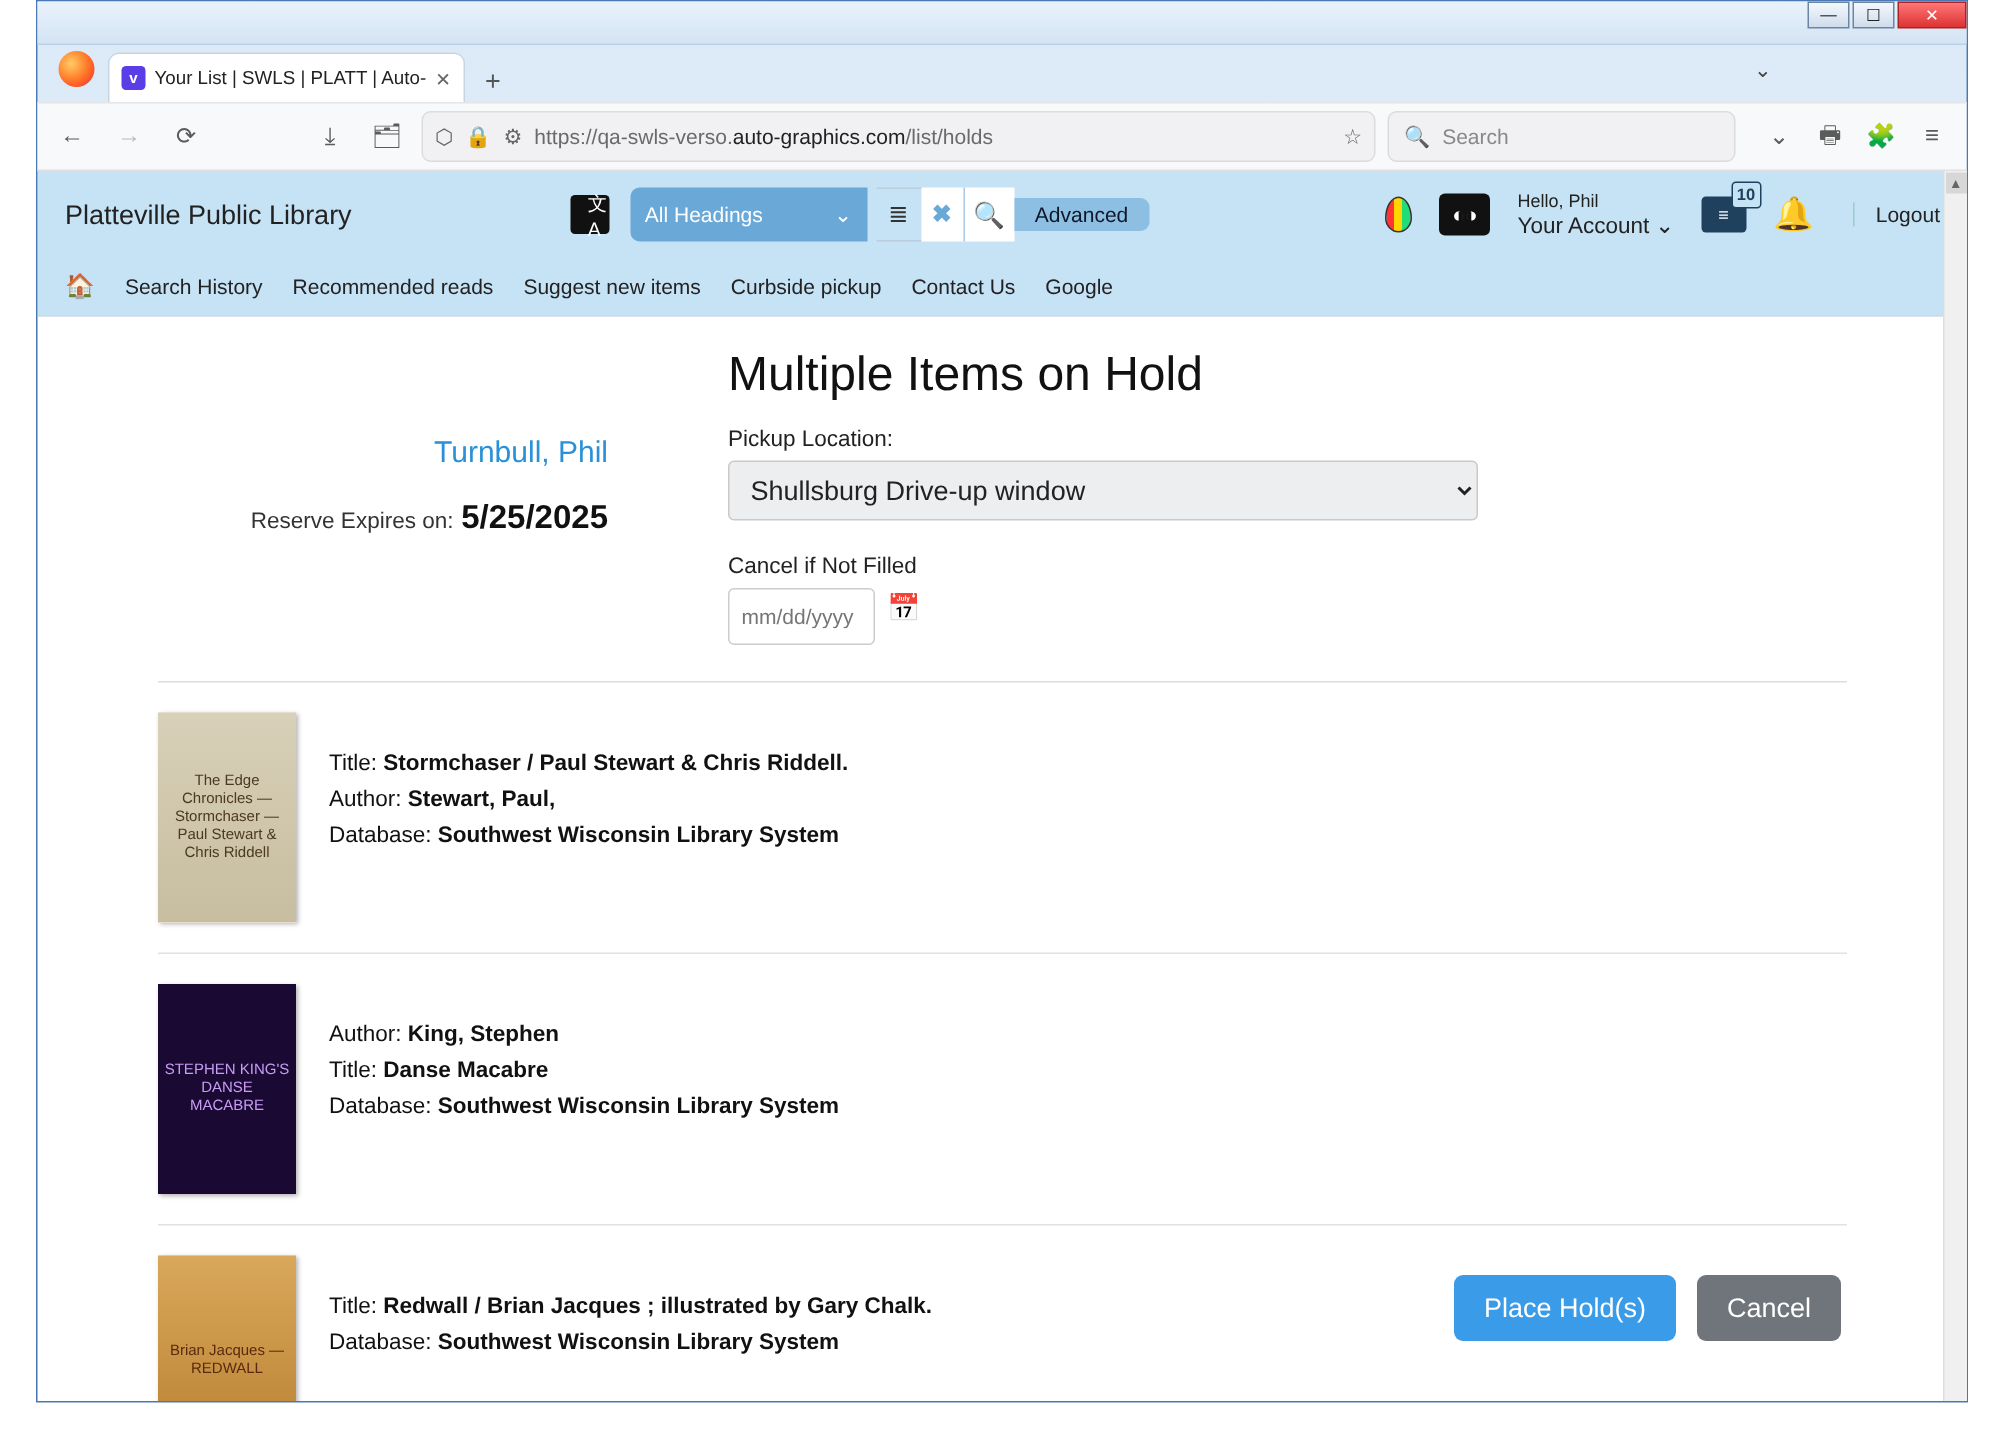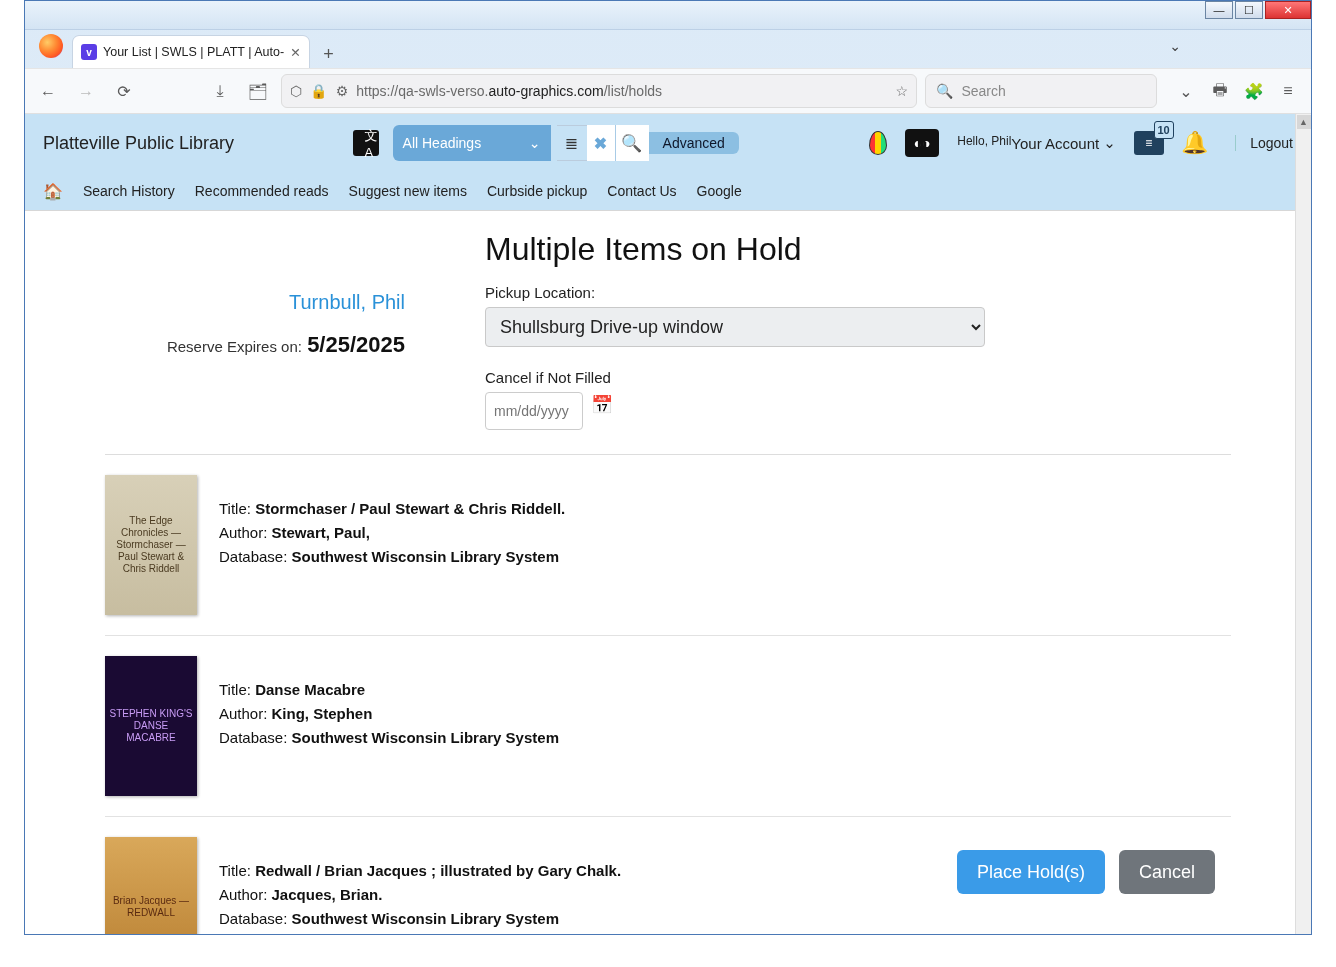--- a/index.html
+++ b/index.html
@@ -180,21 +180,21 @@
   .lib-row1 .right-icons { display:flex;align-items:center;gap:18px; margin-left:12px;}
   .balloon-icon {
     width:18px;height:24px;border-radius:50% 50% 50% 50% / 60% 60% 40% 40%;
     background:linear-gradient(90deg,#f33 0 33%,#ffd400 33% 66%,#2d7 66%);
     border:1px solid #333;
   }
   .kids-icon {
     width:34px;height:28px;background:#111;color:#fff;display:flex;align-items:center;justify-content:center;
     border-radius:4px;font-size:14px;
   }
-  .account-block { display:flex;flex-direction:row;align-items:flex-start;font-size:12px;color:#222; }
+  .account-block { display:flex;flex-direction:column;align-items:flex-start;font-size:12px;color:#222; }
   .account-block .acct { font-size:15px; color:#222; display:flex;align-items:center;gap:4px;}
   .list-icon {
     width:30px;height:24px;background:#20415e;border-radius:3px;position:relative;
     display:flex;align-items:center;justify-content:center;color:#fff;font-size:12px;
   }
   .list-badge {
     position:absolute; top:-10px; right:-10px;
     min-width:20px;height:18px;background:#c6e2f5;border:1px solid #20415e;
     color:#20415e;font-size:11px;font-weight:bold;border-radius:3px;
     display:flex;align-items:center;justify-content:center;padding:0 3px;
@@ -259,21 +259,21 @@
   }
   .cover.c1 { background:linear-gradient(#d8d0b8,#c7bda0); color:#4a3a20;}
   .cover.c2 { background:#1a0a33; color:#c89cf5;}
   .cover.c3 { background:linear-gradient(#d9a85a,#b77e30); color:#5a2a10;}
   .item-meta { font-size:15px; color:#111; line-height:1.6; padding-top:22px; }
   .item-meta .lbl { font-weight:400;}
   .item-meta .val { font-weight:700;}
 
   .action-bar {
     position:absolute;
-    right:96px; bottom:40px;
+    right:84px; bottom:40px;
     display:flex; gap:14px;
   }
   .btn {
     height:44px; padding:0 20px; border:none; border-radius:6px;
     font-size:18px; color:#fff; cursor:pointer;
     display:flex;align-items:center;justify-content:center;
   }
   .btn-primary { background:#3a9be8; }
   .btn-secondary { background:#6f757b; }
 
@@ -414,30 +414,29 @@
           <div class="cover c1">The Edge Chronicles — Stormchaser — Paul Stewart &amp; Chris Riddell</div>
           <div class="item-meta">
             <div><span class="lbl">Title: </span><span class="val">Stormchaser / Paul Stewart &amp; Chris Riddell.</span></div>
             <div><span class="lbl">Author: </span><span class="val">Stewart, Paul,</span></div>
             <div><span class="lbl">Database: </span><span class="val">Southwest Wisconsin Library System</span></div>
           </div>
         </div>
         <div class="item-row">
           <div class="cover c2">STEPHEN KING'S DANSE MACABRE</div>
           <div class="item-meta">
+            <div><span class="lbl">Author: </span><span class="val">King, Stephen</span></div>
             <div><span class="lbl">Title: </span><span class="val">Danse Macabre</span></div>
-            <div><span class="lbl">Author: </span><span class="val">King, Stephen</span></div>
             <div><span class="lbl">Database: </span><span class="val">Southwest Wisconsin Library System</span></div>
           </div>
         </div>
         <div class="item-row">
           <div class="cover c3">Brian Jacques — REDWALL</div>
           <div class="item-meta">
             <div><span class="lbl">Title: </span><span class="val">Redwall / Brian Jacques ; illustrated by Gary Chalk.</span></div>
-            <div><span class="lbl">Author: </span><span class="val">Jacques, Brian.</span></div>
             <div><span class="lbl">Database: </span><span class="val">Southwest Wisconsin Library System</span></div>
           </div>
         </div>
       </div>
 
     </div>
 
     <div class="action-bar">
       <button class="btn btn-primary">Place Hold(s)</button>
       <button class="btn btn-secondary">Cancel</button>

